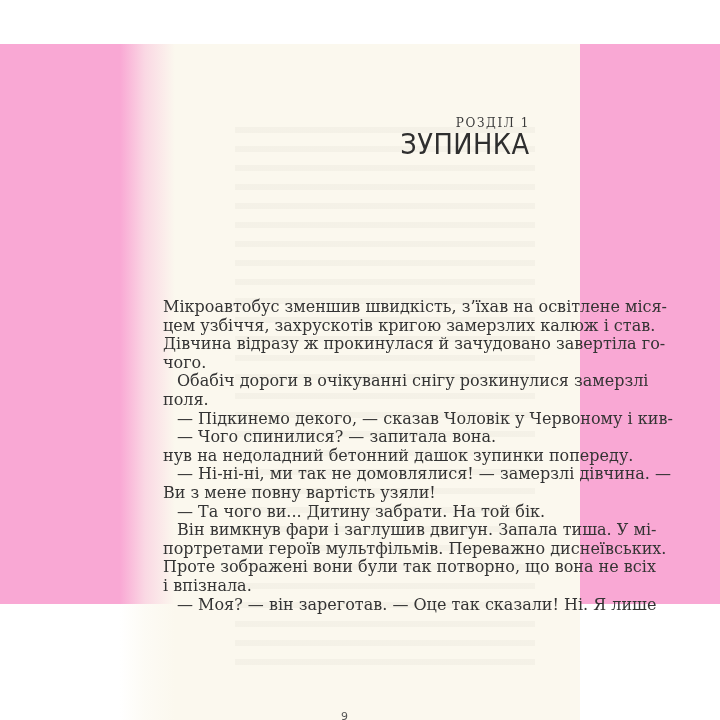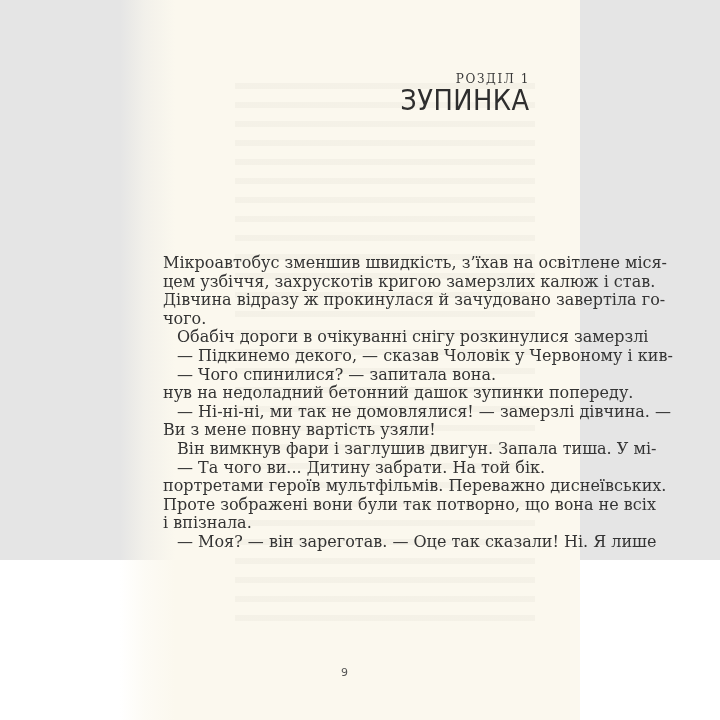--- a/index.html
+++ b/index.html
@@ -7,21 +7,22 @@
     padding: 0;
     width: 720px;
     height: 720px;
     background: #ffffff;
     overflow: hidden;
   }
   .scene {
     position: relative;
     width: 720px;
     height: 560px;
-    background: #e5e5e5;
+    background: #f9a8d4;
+    margin-top: 44px;
   }
   .page {
     position: absolute;
     left: 120px;
     top: 0;
     width: 460px;
     height: 720px;
     background: linear-gradient(to right,
       rgba(251,248,238,0) 0px,
       rgba(251,248,238,0.6) 25px,
@@ -105,27 +106,28 @@
 
   <div class="chapter-label">РОЗДІЛ 1</div>
   <div class="chapter-title">ЗУПИНКА</div>
 
   <div class="body-text">
     <span class="line justify">Мікроавтобус зменшив швидкість, з’їхав на освітлене мі­ся-</span>
     <span class="line justify">цем узбіччя, захрускотів кригою замерзлих калюж і став.</span>
     <span class="line justify">Дівчина відразу ж прокинулася й зачудовано завертіла го-</span>
     <span class="line">чого.</span>
     <span class="line indent justify">Обабіч дороги в очікуванні снігу розкинулися замерзлі</span>
+    <span class="line">поля.</span>
     <span class="line indent justify">— Підкинемо декого, — сказав Чоловік у Червоному і кив-</span>
     <span class="line indent">— Чого спинилися? — запитала вона.</span>
     <span class="line">нув на недоладний бетонний дашок зупинки попереду.</span>
     <span class="line indent justify">— Ні-ні-ні, ми так не домовлялися! — замерзлі дівчина. —</span>
     <span class="line">Ви з мене повну вартість узяли!</span>
+    <span class="line indent">— Та чого ви... Дитину забрати. На той бік.</span>
     <span class="line indent justify">Він вимкнув фари і заглушив двигун. Запала тиша. У мі-</span>
-    <span class="line indent">— Та чого ви... Дитину забрати. На той бік.</span>
     <span class="line justify">портретами героїв мультфільмів. Переважно диснеївських.</span>
     <span class="line justify">Проте зображені вони були так потворно, що вона не всіх</span>
     <span class="line">і впізнала.</span>
     <span class="line indent justify">— Моя? — він зареготав. — Оце так сказали! Ні. Я лише</span>
   </div>
 
   <div class="page-number">9</div>
 </div>
 
 </body></html>

